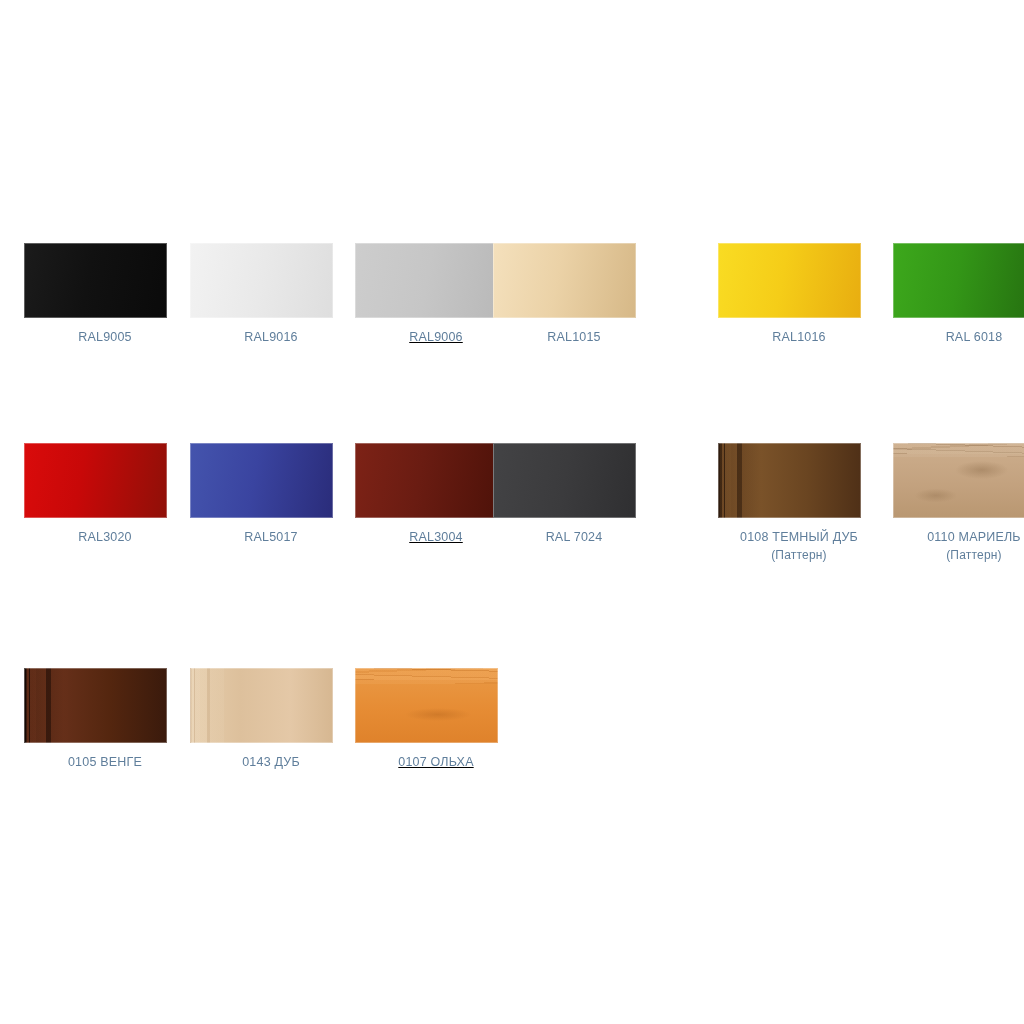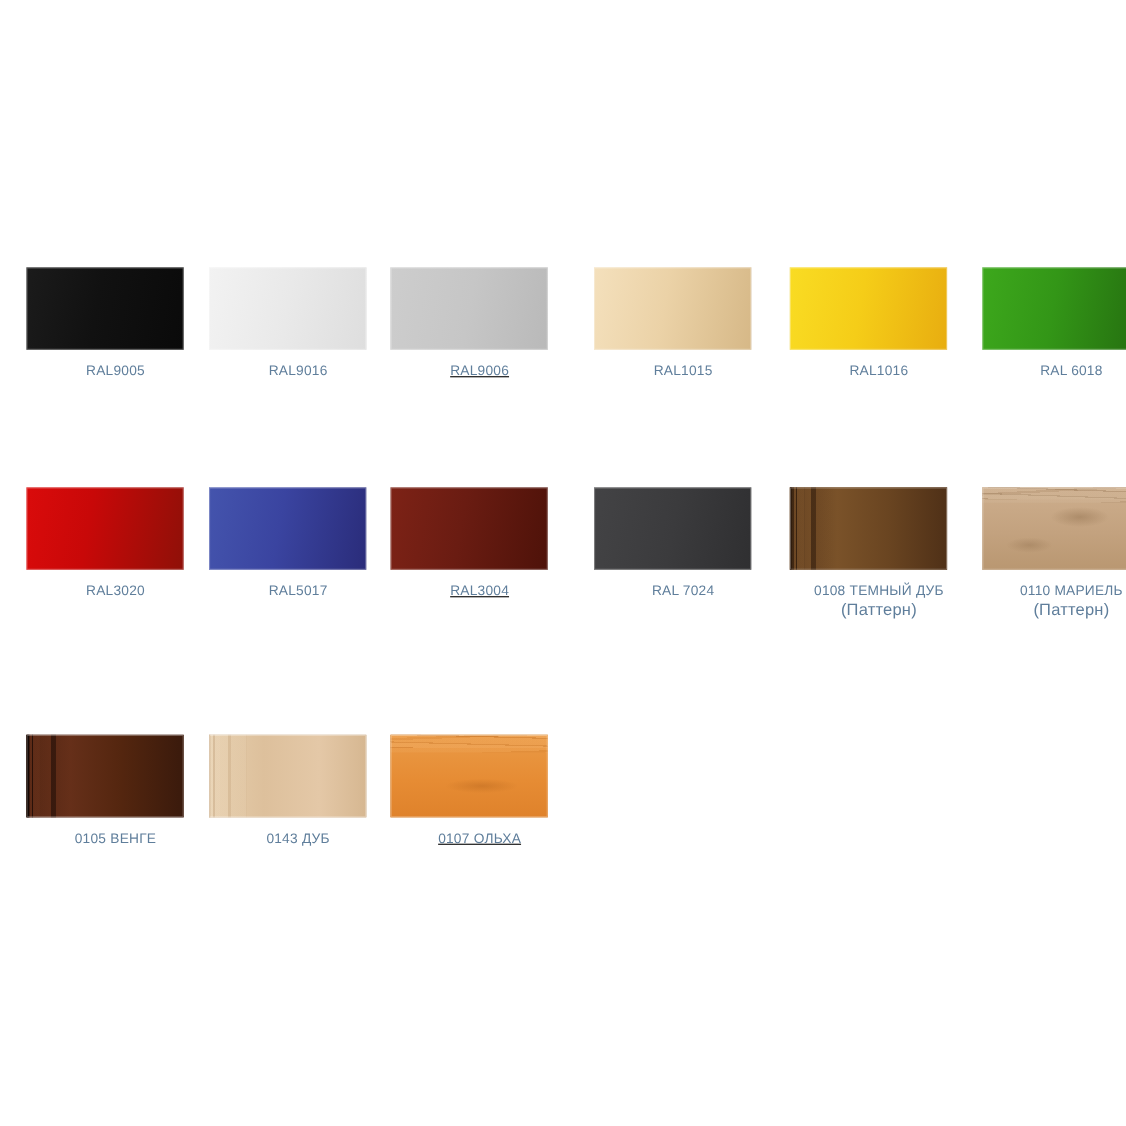--- a/index.html
+++ b/index.html
@@ -34,21 +34,21 @@
   .row-2 { top: 668px; }
 
   .swatch-cell {
     position: absolute;
     top: 0;
     width: 162px;
   }
   .col-0 { left: 24px; }
   .col-1 { left: 190px; }
   .col-2 { left: 355px; text-decoration: underline; }
-  .col-3 { left: 540px; }
+  .col-3 { left: 493px; }
   .col-4 { left: 718px; }
   .col-5 { left: 850px; margin-left: 43px; }
 
   .swatch-chip {
     position: relative;
     width: 143px;
     height: 75px;
     box-sizing: border-box;
     overflow: hidden;
     background-repeat: no-repeat;
@@ -69,21 +69,21 @@
     margin-top: 10px;
     text-align: center;
     font-size: 12.5px;
     line-height: 18px;
     color: #5f7e9b;
     letter-spacing: 0.2px;
     white-space: nowrap;
   }
   .swatch-sublabel {
     text-align: center;
-    font-size: 15px;
+    font-size: 12px;
     line-height: 18px;
     color: #5f7e9b;
     letter-spacing: 0.2px;
     white-space: nowrap;
   }
   .swatch-sublabel:empty { display: none; }
 
   
   .fin-ral9005 { background-image: linear-gradient(100deg, #1b1b1b 0%, #111111 45%, #0a0a0a 100%); }
   .fin-ral9016 { background-image: linear-gradient(100deg, #f2f2f2 0%, #e9e9e9 50%, #dedede 100%); }

